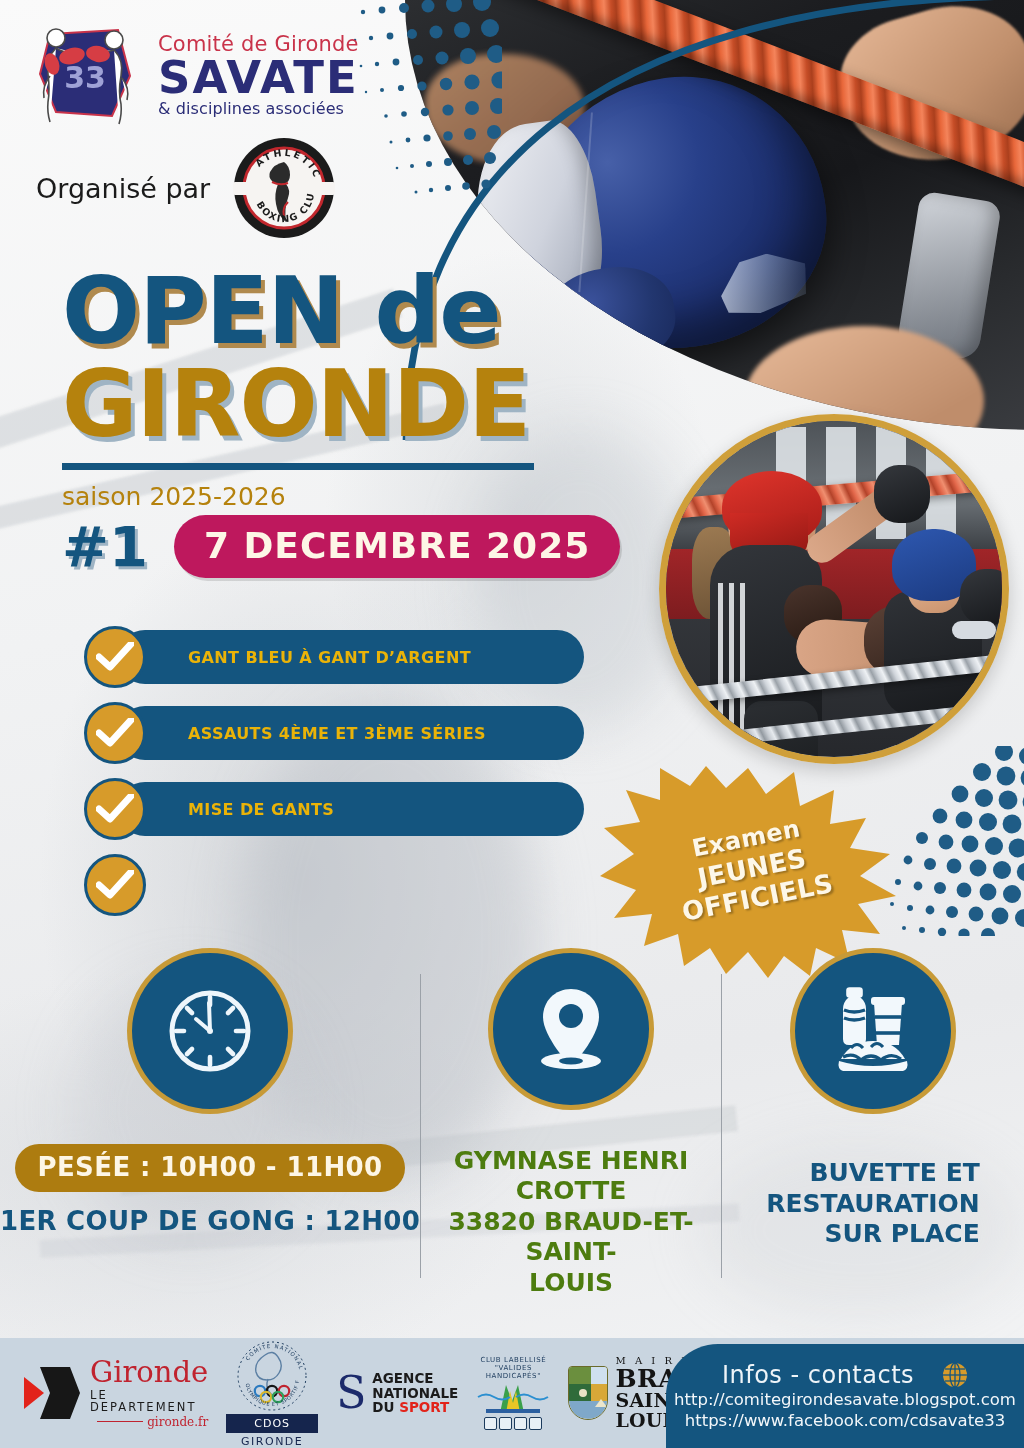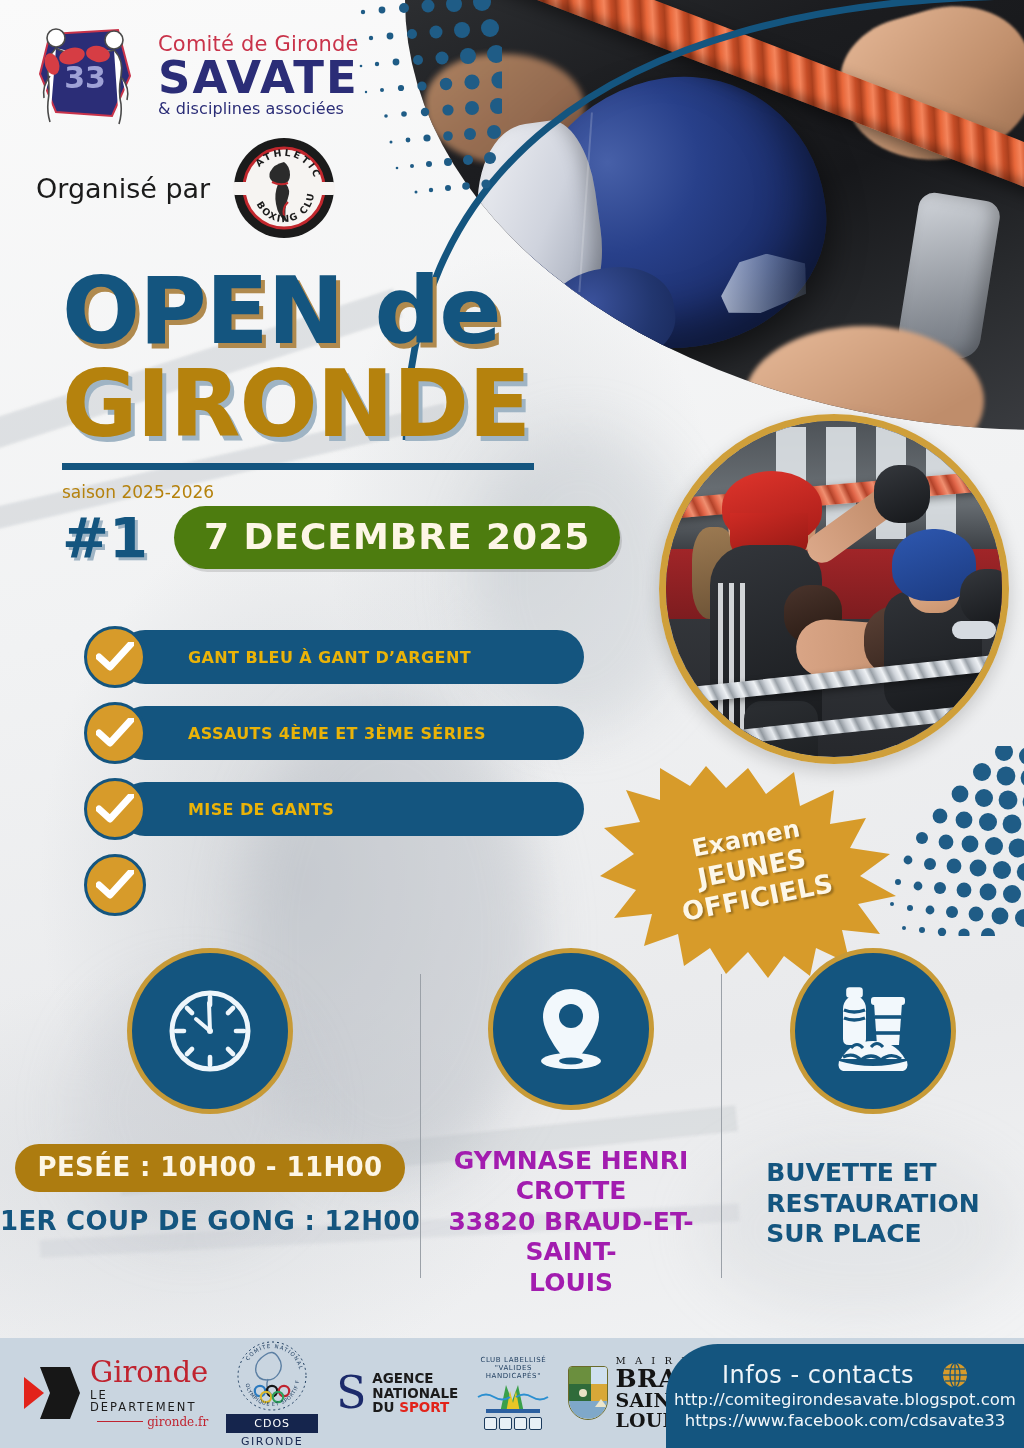--- a/index.html
+++ b/index.html
@@ -143,28 +143,28 @@
   }
   .t-open .de{ color:#14557f; }
   .t-gironde{
     font-family:"DejaVu Sans", sans-serif;
     font-size:92px; font-weight:700; letter-spacing:-1px; line-height:1.0;
     color:#b5820d;
     text-shadow:4px 5px 0 #9fb4c4;
     margin-top:4px;
   }
   .t-rule{ width:472px; height:7px; background:#14557f; margin-top:12px; }
-  .t-saison{ margin-top:12px; font-size:17px; color:#b5820d; font-family:"DejaVu Sans", sans-serif; }
+  .t-saison{ margin-top:12px; font-size:25px; color:#b5820d; font-family:"DejaVu Sans", sans-serif; }
   .num-date{ display:flex; align-items:center; gap:26px; margin-top:4px; }
   .t-num{
     font-family:"DejaVu Sans", sans-serif; font-weight:700; font-size:56px;
     color:#14557f; text-shadow:3px 3px 0 #9fb4c4; line-height:1;
   }
   .date-pill{
-    background:#4d7c0f; color:#fdf6e6; border-radius:40px;
+    background:#be185d; color:#fdf6e6; border-radius:40px;
     padding:10px 30px 12px; font-size:36px; font-weight:700; letter-spacing:1px;
     font-family:"DejaVu Sans", sans-serif;
     box-shadow:2px 3px 0 rgba(0,0,0,.12);
   }
 
   
   .checks{ position:absolute; top:626px; left:84px; width:500px; }
   .check-row{ position:relative; height:62px; margin-bottom:14px; }
   .check-bar{
     position:absolute; left:34px; top:4px; right:0; height:54px;
@@ -268,26 +268,26 @@
   .pill-gold{
     margin-top:30px; background:#ad7c10; color:#fdf6e6; border-radius:30px;
     padding:8px 22px 10px; font-family:"DejaVu Sans", sans-serif;
     font-weight:700; font-size:26px; letter-spacing:.4px; white-space:nowrap;
   }
   .info-sub{
     margin-top:14px; color:#14557f; font-family:"DejaVu Sans", sans-serif;
     font-weight:700; font-size:26px; letter-spacing:.3px; white-space:nowrap;
   }
   .info-addr{
-    margin-top:36px; color:#a21caf; font-family:"DejaVu Sans", sans-serif;
+    margin-top:36px; color:#4d7c0f; font-family:"DejaVu Sans", sans-serif;
     font-weight:700; font-size:25px; line-height:1.22; text-align:center; width:280px;
   }
   .info-food{
     margin-top:44px; color:#14557f; font-family:"DejaVu Sans", sans-serif;
-    font-weight:700; font-size:25px; line-height:1.22; text-align:left;
+    font-weight:700; font-size:25px; line-height:1.22; text-align:right;
   }
 
   
   .footer{
     position:absolute; left:0; bottom:0; width:1024px; height:110px;
     background:#c9d5e0;
   }
   .footer-logos{
     position:absolute; left:22px; top:0; height:110px; width:650px;
     display:flex; align-items:center; gap:18px;

